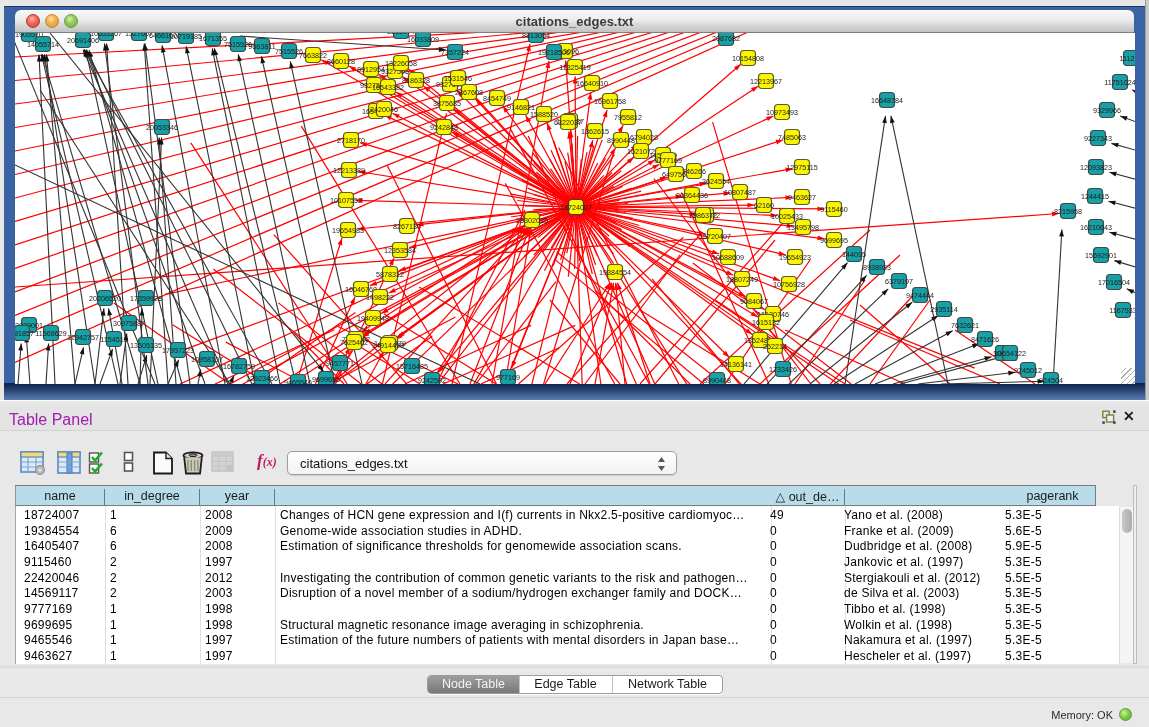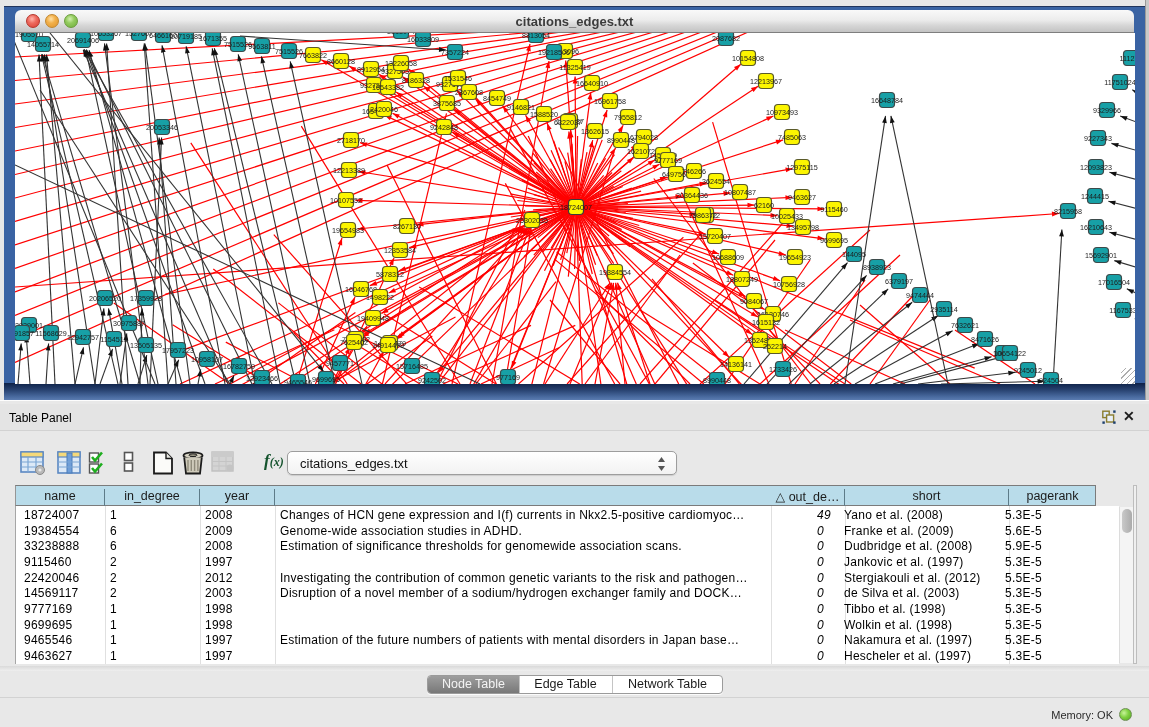--- a/index.html
+++ b/index.html
@@ -12,37 +12,37 @@
 #tl1 { left:10.5px; background:radial-gradient(circle at 5px 4px,#ffb5ad 0%,#ee6b5f 40%,#d93b31 100%); border:1px solid #b5352c; }
 #tl2 { left:29.5px; background:radial-gradient(circle at 5px 4px,#ffe2a8 0%,#f2b04a 40%,#e0952b 100%); border:1px solid #c1872f; }
 #tl3 { left:48.5px; background:radial-gradient(circle at 5px 4px,#d3f0b2 0%,#93cb5e 40%,#6fae3c 100%); border:1px solid #6a9c3c; }
 #wtitle { position:absolute; left:0; right:0; top:4px; text-align:center; font-size:13px; font-weight:bold; color:#3c3c3c; }
 #rstrip { position:absolute; left:1145px; top:0; width:4px; height:400px; background:#c9c9c9; border-left:1px solid #9a9a9a; }
 #grip { position:absolute; left:1121px; top:368px; width:14px; height:16px;
  background:repeating-linear-gradient(135deg,#fff 0 3px,#999 3px 4px); opacity:.8; }
 
 #tpanel { position:absolute; left:0; top:400px; width:1149px; height:327px; background:#e8e8e8; border-top:1px solid #fdfdfd; }
 #tphead { position:absolute; left:0; top:3px; width:1149px; height:27px; background:#e4e4e4; border-bottom:1px solid #d2d2d2; }
-#tphead .t { position:absolute; left:9px; top:7px; font-size:12px; color:#000000; }
+#tphead .t { position:absolute; left:9px; top:7px; font-size:16px; color:#a21caf; }
 #fico { position:absolute; left:1102px; top:6px; width:14px; height:14px; }
 #xico { position:absolute; left:1123px; top:4px; font-size:14px; font-weight:bold; color:#1c1c1c; }
 #toolrow { position:absolute; left:0; top:0; width:1149px; height:86px; }
 .dropdown { position:absolute; left:287px; top:50px; width:390px; height:24px; background:linear-gradient(#fff,#f2f2f2); border:1px solid #9d9d9d; border-radius:5px; box-shadow:0 1px 1px rgba(0,0,0,.12); }
 .dropdown .txt { position:absolute; left:12px; top:4px; font-size:13px; color:#111; }
 
 #thdr { position:absolute; left:15px; top:485px; width:1081px; height:21px; background:#b9dcea; border:1px solid #7b7b7b; border-left:1px solid #959595; }
 #thdr span { position:absolute; top:3px; font-size:12.5px; color:#1b1b1b; text-align:center; border-right:1px solid #5d7b88; height:21px; padding-top:0; }
 #tbody { position:absolute; left:15px; top:506px; width:1104px; height:158px; background:#fff; border-left:1px solid #a6a6a6; }
 .row { position:absolute; left:15px; width:1104px; height:16px; font-size:12px; color:#000; letter-spacing:0.25px; }
 .row span { position:absolute; top:1px; white-space:nowrap; overflow:hidden; }
 .c0 { left:9px;   width:85px; }
 .c1 { left:95px;  width:90px; }
 .c2 { left:190px; width:70px; }
 .c3 { left:265px; width:492px; }
-.c4 { left:802px; width:68px;font-style:italic; }
+.c4 { left:755px; width:68px; }
 .c5 { left:829px; width:164px; text-align:left; }
 .c6 { left:990px; width:95px; }
 #sbar { position:absolute; left:1119px; top:507px; width:14px; height:156px; background:#f4f4f4; border-left:1px solid #dcdcdc; }
 #sthumb { position:absolute; left:2px; top:2px; width:10px; height:24px; background:linear-gradient(90deg,#c9c9c9,#ababab); border-radius:6px; }
 #tb_right { position:absolute; left:1133px; top:485px; width:4px; height:179px; background:#efefef; border:1px solid #bdbdbd; }
 #panelbot { position:absolute; left:0; top:666px; width:1149px; height:5px; background:linear-gradient(#d9d9d9,#efefef); }
 
 #tabs { position:absolute; left:427px; top:675px; width:296px; height:19px; border:1px solid #9b9b9b; border-radius:4px; background:#fff; box-shadow:0 1px 0 rgba(255,255,255,.8); }
 #tabs .seg { position:absolute; top:0; height:17px; font-size:12.5px; text-align:center; padding-top:1px; color:#1a1a1a; }
 #seg1 { left:0; width:91px; background:linear-gradient(#9e9e9e,#787878); color:#f4f4f4 !important; border-radius:3px 0 0 3px; }
@@ -879,36 +879,35 @@
  <ellipse cx="12" cy="4.2" rx="4" ry="1.4" fill="#9a9684" stroke="#1c1c1c"></ellipse>
  <path d="M3.2 6.5 L5 22.5 H19 L20.8 6.5" fill="#cfcbbb" stroke="#1c1c1c" stroke-width="1.8"></path>
  <path d="M7 9 V20 M10.3 9 V20 M13.6 9 V20 M16.9 9 V20" stroke="#8f8b7b" stroke-width="1.4"></path>
 </svg>
 <svg class="icon" style="left:211px" width="24" height="22" viewBox="0 0 24 22" opacity="0.45">
  <rect x="1" y="1" width="21" height="19" fill="#bdbdbd" stroke="#8f8f8f" stroke-width="1.4"></rect>
  <rect x="1" y="1" width="21" height="5" fill="#a8a8a8"></rect>
  <path d="M1 10.5 H22 M1 15 H22 M8 6 V20 M15 6 V20" stroke="#999" stroke-width="1"></path>
  <circle cx="19" cy="17" r="3.6" fill="#9a9a9a"></circle>
 </svg>
-<div class="icon" style="left:264px;top:50px;font-size:17px;font-style:italic;font-weight:bold;font-family:'Liberation Serif',serif;color:#14532d">f<span style="font-size:12px">(x)</span></div>
+<div class="icon" style="left:257px;top:50px;font-size:17px;font-style:italic;font-weight:bold;font-family:'Liberation Serif',serif;color:#be185d">f<span style="font-size:12px">(x)</span></div>
     <div class="dropdown">
           <span class="txt">citations_edges.txt</span>
       <svg style="position:absolute;right:10px;top:4px" width="9" height="16" viewBox="0 0 9 16">
             <path d="M4.5 1 L8 6 H1 Z" fill="#555"></path>
             <path d="M4.5 15 L1 10 H8 Z" fill="#555"></path>
           </svg>
     </div>
   </div>
 </div>
 <div id="thdr">
   <span style="left:0;width:89px">name</span>
   <span style="left:89px;width:95px">in_degree</span>
   <span style="left:184px;width:75px">year</span>
   <span style="left:755px;width:74px">△ out_de…</span>
-  <span style="left:829px;width:164px">short</span>
   <span style="left:993px;width:87px;border-right:none">pagerank</span>
 </div>
 <div id="tbody">
       <div style="position:absolute;left:89px;top:0;width:1px;height:158px;background:#e0e0e0"></div>
 <div style="position:absolute;left:184px;top:0;width:1px;height:158px;background:#e0e0e0"></div>
 <div style="position:absolute;left:259px;top:0;width:1px;height:158px;background:#e0e0e0"></div>
 <div style="position:absolute;left:755px;top:0;width:1px;height:158px;background:#e0e0e0"></div>
 <div style="position:absolute;left:829px;top:0;width:1px;height:158px;background:#e0e0e0"></div>
 <div style="position:absolute;left:993px;top:0;width:1px;height:158px;background:#e0e0e0"></div>
     </div>
@@ -924,21 +923,21 @@
 <div class="row" style="top:522.6px">
 <span class="c0">19384554</span>
       <span class="c1">6</span>
       <span class="c2">2009</span>
 <span class="c3">Genome‑wide association studies in ADHD.</span>
       <span class="c4">0</span>
       <span class="c5">Franke et al. (2009)</span>
 <span class="c6">5.6E‑5</span>
     </div>
 <div class="row" style="top:538.3px">
-<span class="c0">33238888</span>
+<span class="c0">16405407</span>
       <span class="c1">6</span>
       <span class="c2">2008</span>
 <span class="c3">Estimation of significance thresholds for genomewide association scans.</span>
       <span class="c4">0</span>
       <span class="c5">Dudbridge et al. (2008)</span>
 <span class="c6">5.9E‑5</span>
     </div>
 <div class="row" style="top:553.9px">
 <span class="c0">9115460</span>
       <span class="c1">2</span>
@@ -970,20 +969,21 @@
       <span class="c1">1</span>
       <span class="c2">1998</span>
       <span class="c4">0</span>
       <span class="c5">Tibbo et al. (1998)</span>
 <span class="c6">5.3E‑5</span>
     </div>
 <div class="row" style="top:616.5px">
 <span class="c0">9699695</span>
       <span class="c1">1</span>
       <span class="c2">1998</span>
+<span class="c3">Structural magnetic resonance image averaging in schizophrenia.</span>
       <span class="c4">0</span>
       <span class="c5">Wolkin et al. (1998)</span>
 <span class="c6">5.3E‑5</span>
     </div>
 <div class="row" style="top:632.2px">
 <span class="c0">9465546</span>
       <span class="c1">1</span>
       <span class="c2">1997</span>
 <span class="c3">Estimation of the future numbers of patients with mental disorders in Japan base…</span>
       <span class="c4">0</span>

